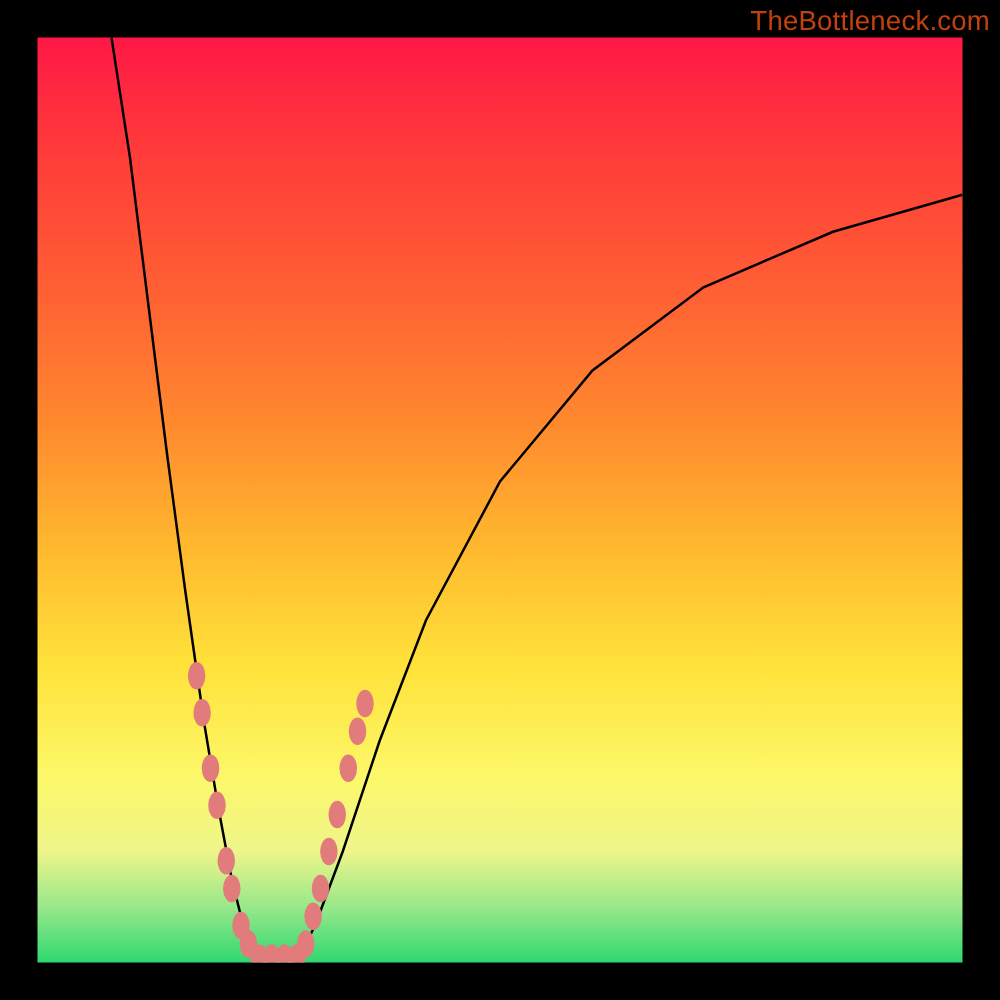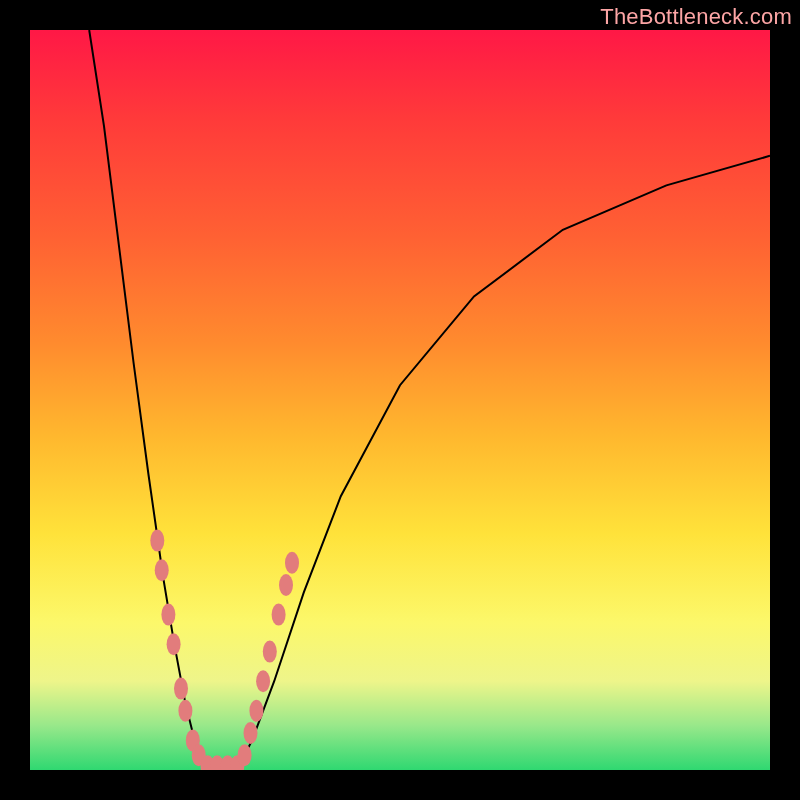--- a/index.html
+++ b/index.html
@@ -37,21 +37,21 @@
       #fcf86a 80%,
       #eef58a 88%,
       #98e88a 94%,
       #2fd871 100%
     );
   }
   .watermark {
     position: absolute;
     top: 4px;
     right: 8px;
-    color: #fca5a5;
+    color: #c2410c;
     font-size: 22px;
     font-weight: 500;
     letter-spacing: 0.2px;
     user-select: none;
   }
   svg.curve {
     position: absolute;
     left: 0;
     top: 0;
     width: 740px;

